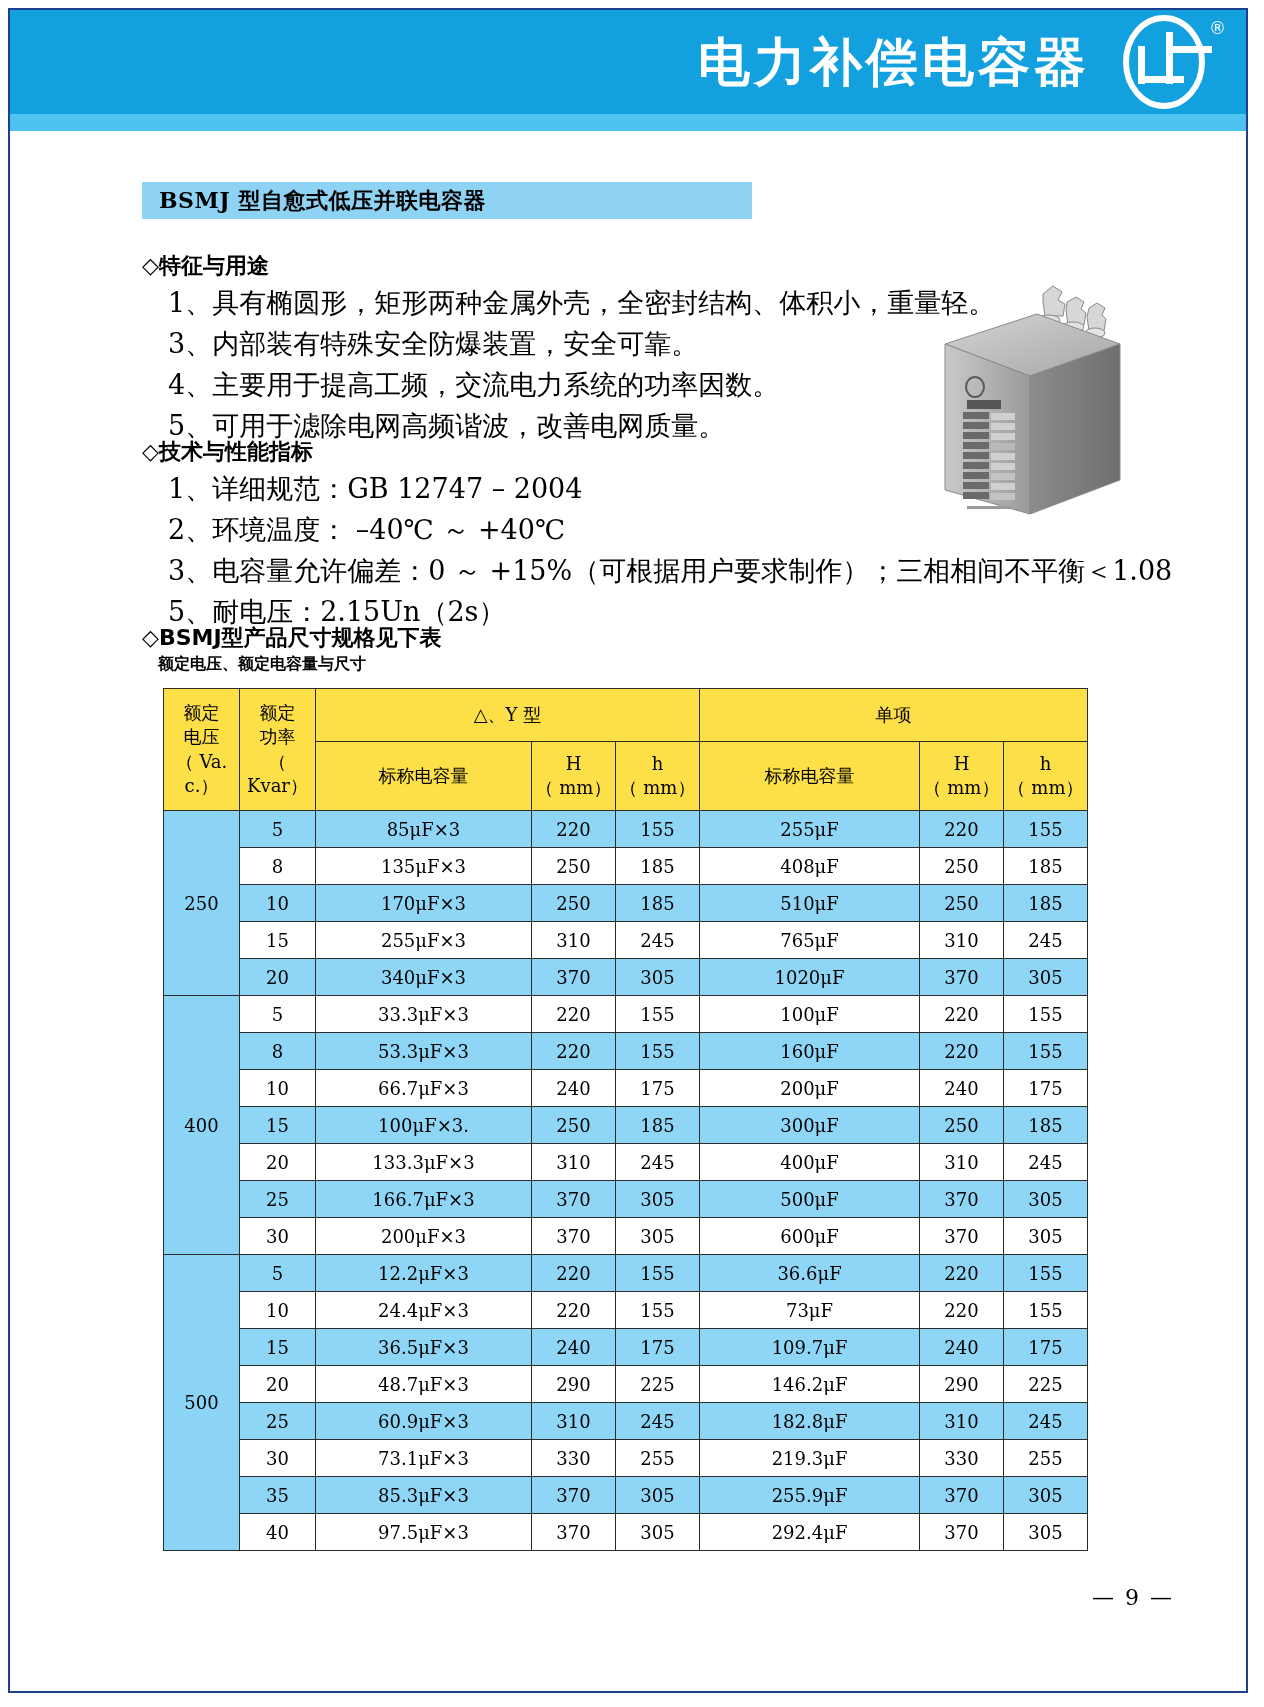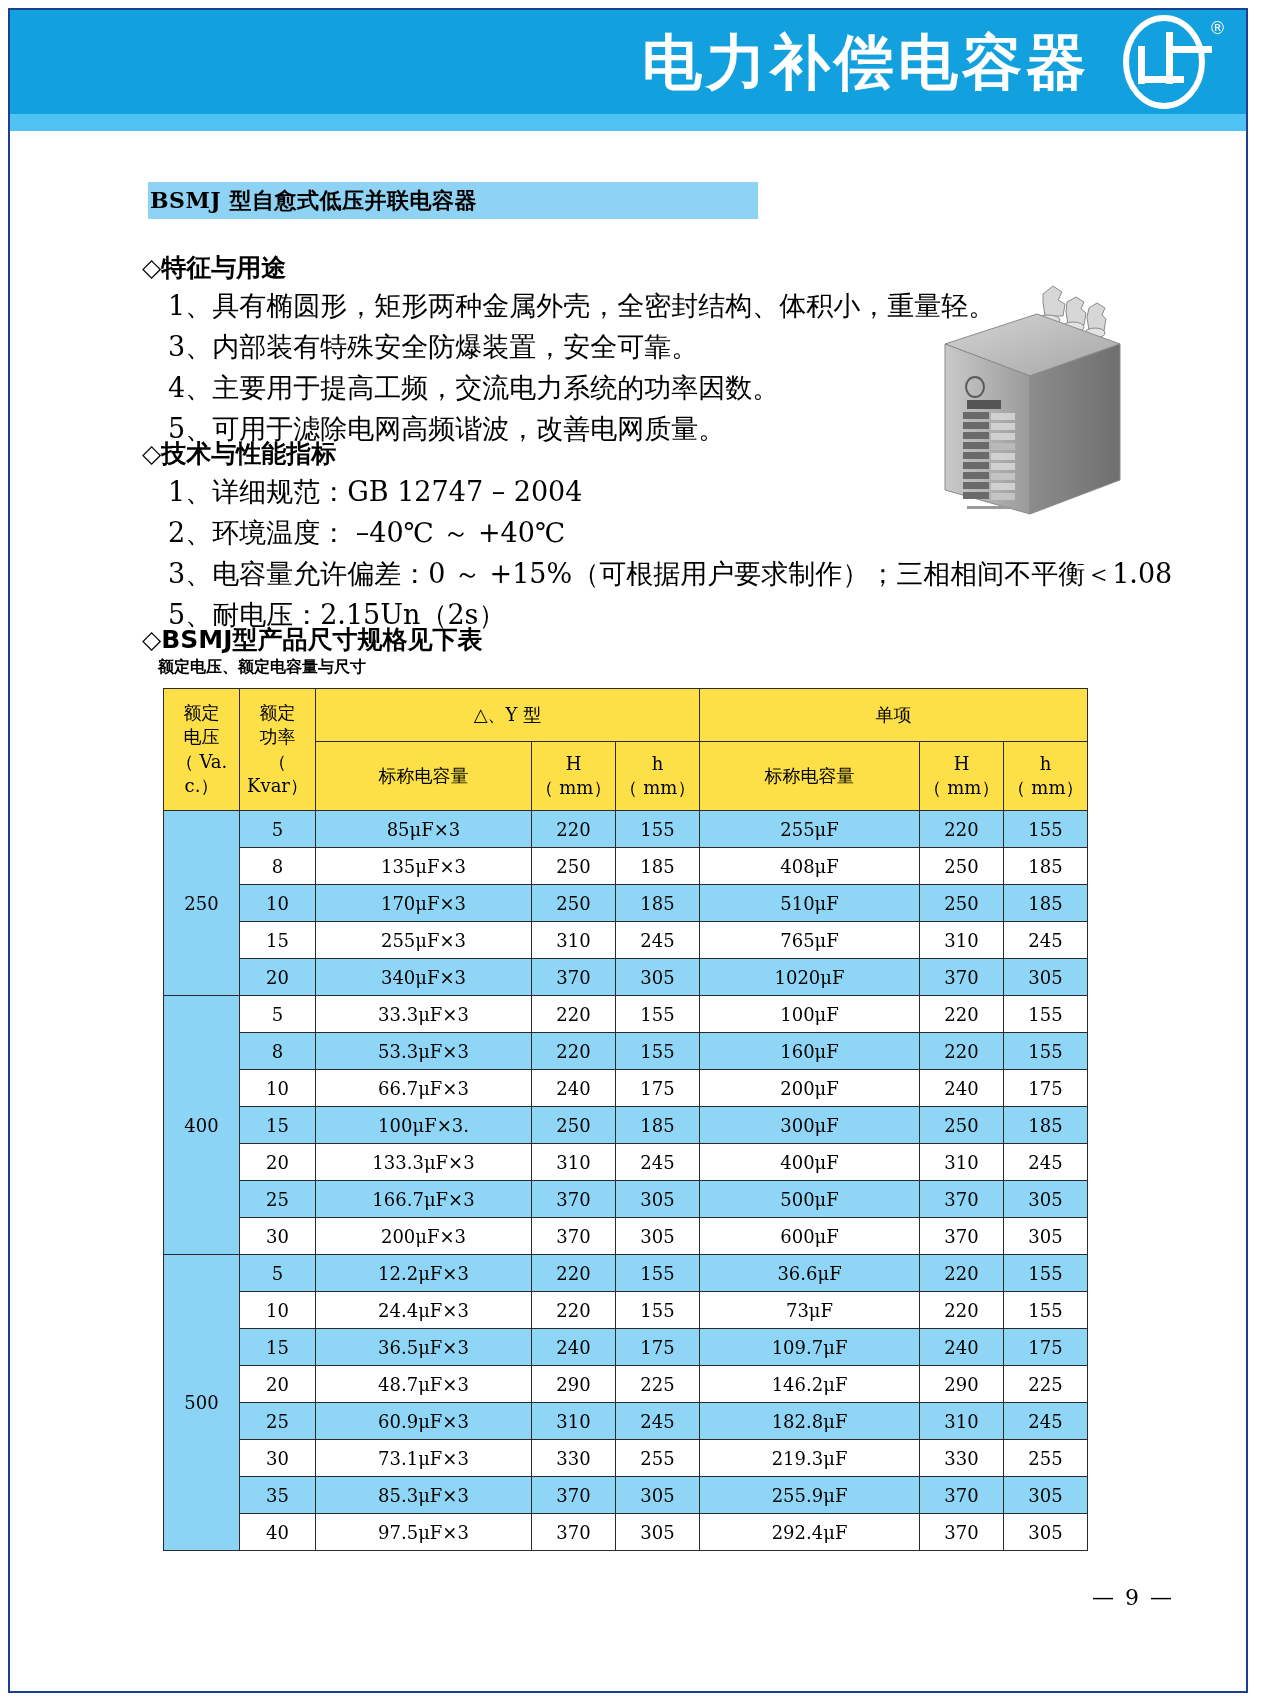--- a/index.html
+++ b/index.html
@@ -35,21 +35,21 @@
     height: 104px;
     background: #12a0de;
     box-sizing: border-box;
     display: flex;
     align-items: center;
     justify-content: flex-end;
     padding-right: 18px;
   }
   #header-title {
     font-family: "DejaVu Sans", "Liberation Sans", sans-serif;
-    font-size: 60px;
+    font-size: 52px;
     font-weight: bold;
     color: #ffffff;
     letter-spacing: 4px;
     line-height: 1;
     margin-right: 18px;
     white-space: nowrap;
   }
   #brand-logo {
     position: relative;
     width: 120px;
@@ -63,47 +63,47 @@
     left: 10px;
     top: 114px;
     width: 1236px;
     height: 17px;
     background: #4ec2f0;
   }
 
   
   #section-chip {
     position: absolute;
-    left: 148px;
+    left: 142px;
     top: 182px;
     width: 610px;
     height: 37px;
     background: #8fd3f4;
     display: flex;
     align-items: center;
-    padding-left: 2px;
+    padding-left: 17px;
     box-sizing: border-box;
   }
   #section-chip .chip-text {
     font-family: "DejaVu Serif", "Liberation Serif", serif;
     font-size: 22px;
     font-weight: bold;
     color: #000;
     letter-spacing: 0.5px;
   }
 
   
   .body-col {
     position: absolute;
     left: 142px;
     width: 800px;
   }
   .head-line {
     font-family: "DejaVu Sans", "Liberation Sans", sans-serif;
-    font-size: 25px;
+    font-size: 22px;
     font-weight: bold;
     color: #000;
     line-height: 1.25;
     margin: 0 0 2px 0;
     white-space: nowrap;
   }
   .num-line {
     font-family: "DejaVu Serif", "Liberation Serif", serif;
     font-size: 27px;
     color: #000;

